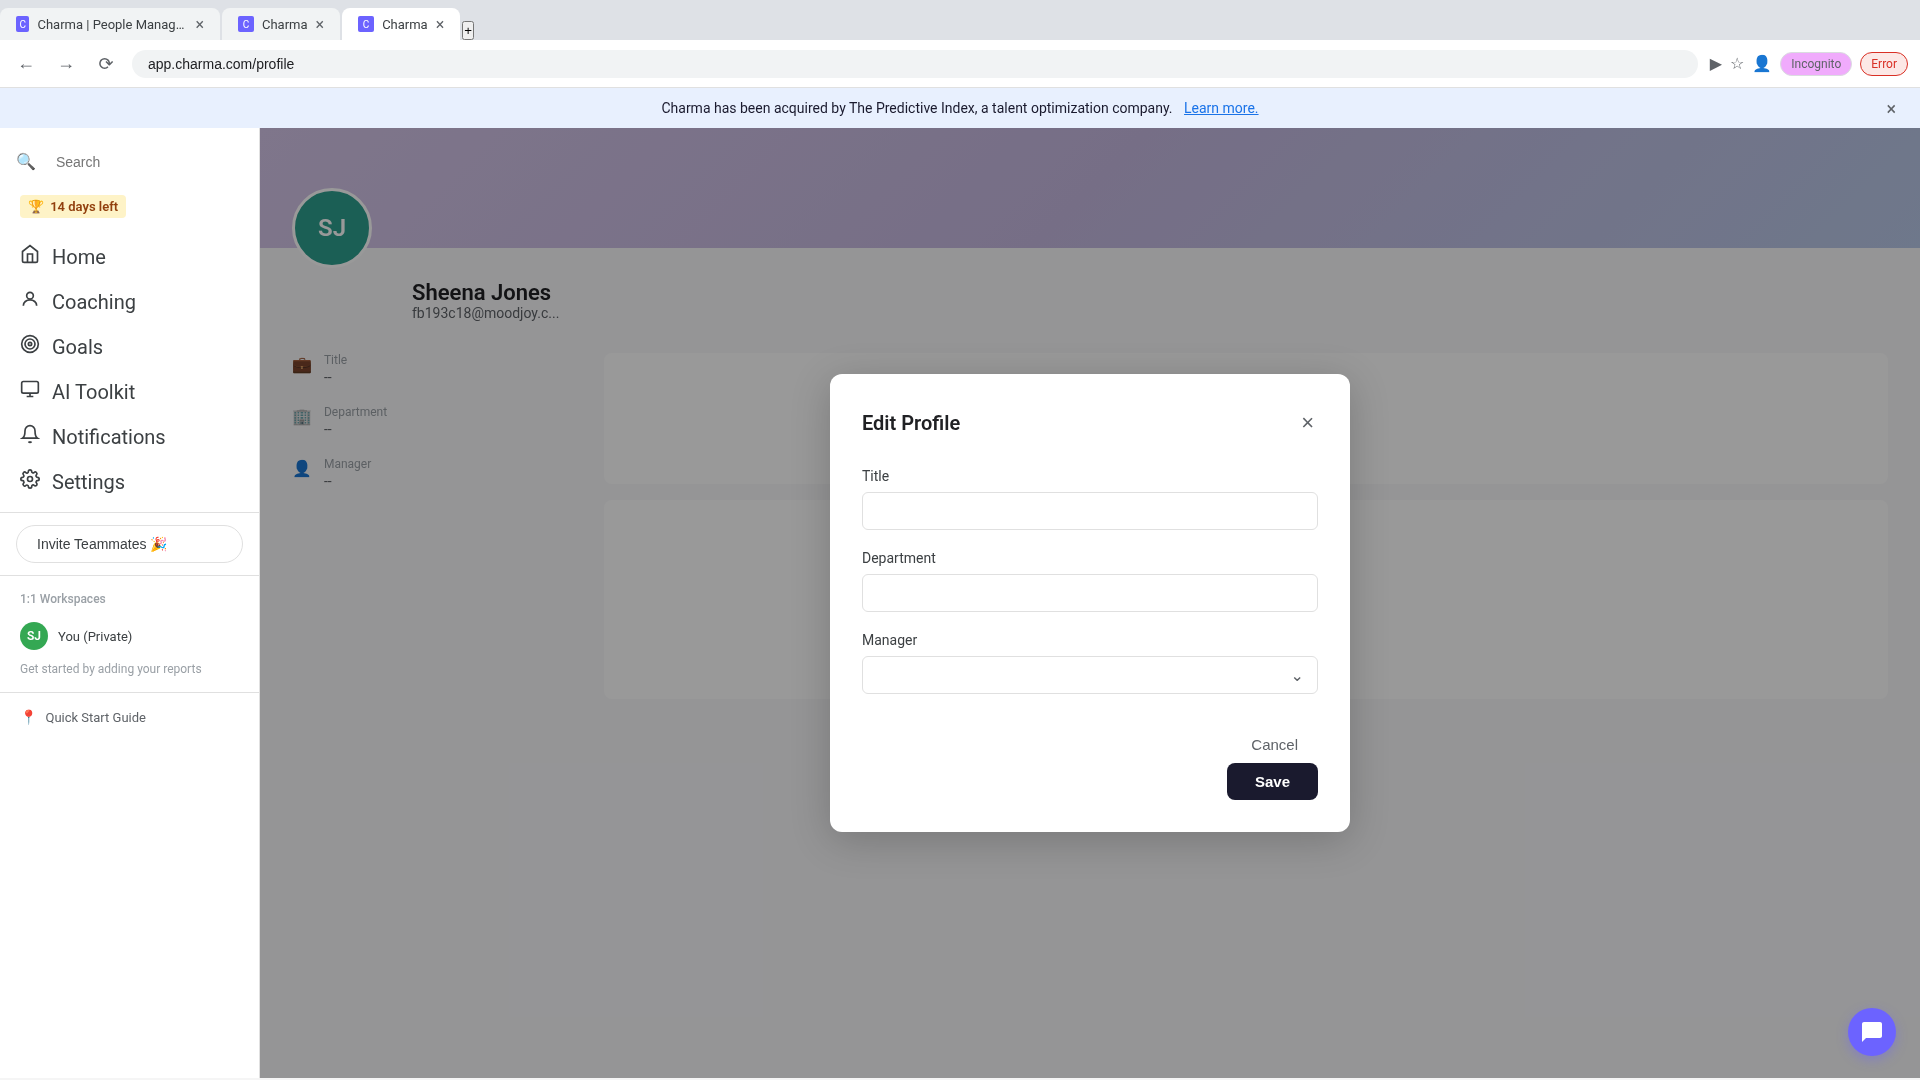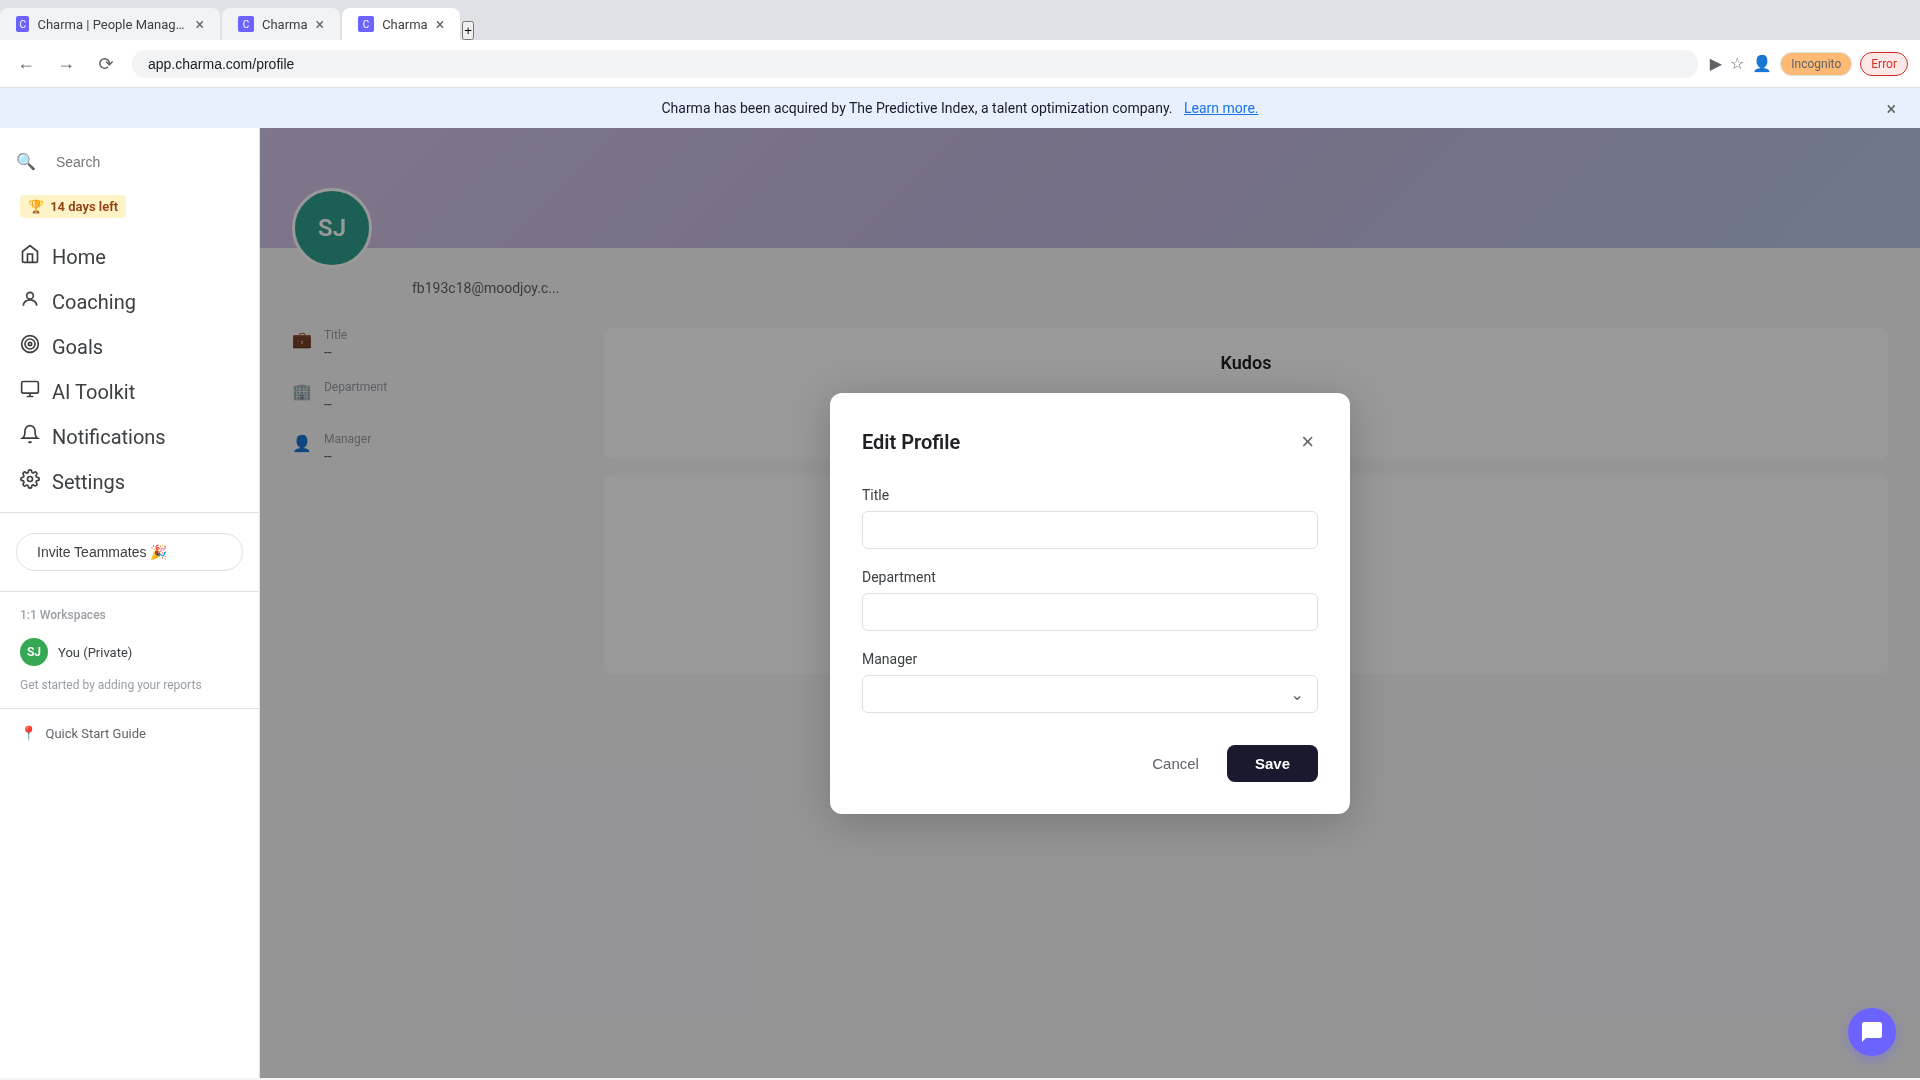--- a/index.html
+++ b/index.html
@@ -7,42 +7,42 @@
     .browser-tabs { display: flex; align-items: flex-end; padding: 8px 0 0 0; background: #dee1e6; height: 40px; }
     .browser-tab { display: flex; align-items: center; padding: 0 16px; height: 32px; border-radius: 8px 8px 0 0; background: #f1f3f4; font-size: 13px; color: #3c4043; max-width: 220px; margin-right: 2px; gap: 8px; cursor: pointer; }
     .browser-tab.active { background: #fff; }
     .browser-tab .tab-favicon { width: 16px; height: 16px; border-radius: 2px; background: #1a73e8; display: flex; align-items: center; justify-content: center; font-size: 10px; color: white; }
     .browser-tab .tab-favicon.charma { background: #6c63ff; }
     .browser-tab .tab-close { margin-left: auto; color: #5f6368; font-size: 16px; cursor: pointer; }
     .browser-address-bar { background: #fff; display: flex; align-items: center; padding: 6px 12px; gap: 12px; height: 48px; border-bottom: 1px solid #e0e0e0; }
     .nav-btn { background: none; border: none; cursor: pointer; color: #5f6368; font-size: 18px; padding: 4px; border-radius: 50%; display: flex; align-items: center; justify-content: center; width: 28px; height: 28px; }
     .address-input { flex: 1; background: #f1f3f4; border: none; border-radius: 20px; padding: 6px 16px; font-size: 14px; color: #202124; }
     .browser-actions { display: flex; align-items: center; gap: 8px; }
-    .incognito-badge { background: #fdba74; border: 1px solid #dadce0; border-radius: 12px; padding: 4px 10px; font-size: 12px; color: #5f6368; }
+    .incognito-badge { background: #f0abfc; border: 1px solid #dadce0; border-radius: 12px; padding: 4px 10px; font-size: 12px; color: #5f6368; }
     .error-badge { background: #fce8e6; border: 1px solid #d93025; color: #d93025; border-radius: 12px; padding: 4px 10px; font-size: 12px; }
 
     
     .notification-banner { background: #e8f0fe; padding: 12px 24px; display: flex; align-items: center; justify-content: center; gap: 4px; font-size: 14px; color: #1a1a2e; }
     .notification-banner a { color: #1a73e8; text-decoration: underline; cursor: pointer; }
     .banner-close { margin-left: auto; position: absolute; right: 24px; cursor: pointer; color: #5f6368; font-size: 18px; }
 
     
     .main-layout { display: flex; height: calc(1080px - 40px - 48px - 42px); }
 
     
     .sidebar { width: 260px; background: #fff; border-right: 1px solid #e0e0e0; display: flex; flex-direction: column; padding: 16px 0; flex-shrink: 0; }
     .sidebar-search { display: flex; align-items: center; gap: 8px; padding: 8px 16px; margin-bottom: 8px; }
     .sidebar-search input { border: none; outline: none; font-size: 14px; color: #5f6368; width: 100%; }
     .sidebar-item { display: flex; align-items: center; gap: 12px; padding: 10px 20px; cursor: pointer; color: #3c4043; font-size: 20px; border-radius: 0; transition: background 0.1s; }
     .sidebar-item svg { width: 20px; height: 20px; flex-shrink: 0; }
     .sidebar-days-left { display: flex; align-items: center; gap: 8px; padding: 8px 20px; margin-bottom: 8px; }
     .days-badge { background: #fef3c7; border-radius: 4px; padding: 4px 8px; font-size: 13px; font-weight: 600; color: #92400e; display: flex; align-items: center; gap: 6px; }
     .sidebar-divider { height: 1px; background: #e0e0e0; margin: 8px 0; }
     .sidebar-section-label { padding: 8px 20px; font-size: 12px; color: #9aa0a6; font-weight: 500; }
-    .invite-btn { margin: 12px 16px; background: #fff; border: 1.5px solid #e0e0e0; border-radius: 24px; padding: 10px 20px; font-size: 14px; cursor: pointer; display: flex; align-items: flex-end; gap: 8px; color: #3c4043; font-weight: 500; }
+    .invite-btn { margin: 4px 16px; background: #fff; border: 1.5px solid #e0e0e0; border-radius: 24px; padding: 10px 20px; font-size: 14px; cursor: pointer; display: flex; align-items: flex-end; gap: 8px; color: #3c4043; font-weight: 500; }
     .workspace-item { display: flex; align-items: center; gap: 10px; padding: 8px 20px; cursor: pointer; font-size: 13px; color: #3c4043; }
     .workspace-avatar { width: 28px; height: 28px; border-radius: 50%; background: #34a853; display: flex; align-items: center; justify-content: center; color: white; font-size: 12px; font-weight: 600; flex-shrink: 0; }
     .sidebar-help { display: flex; align-items: center; gap: 8px; padding: 8px 20px; font-size: 13px; color: #5f6368; cursor: pointer; }
     .get-started-text { padding: 4px 20px 8px; font-size: 12px; color: #9aa0a6; }
 
     
     .main-content { flex: 1; background: #f9f9fb; overflow: hidden; position: relative; }
     .profile-header { background: linear-gradient(135deg, #d4c5e8 0%, #c5b8e0 50%, #b8c8e8 100%); height: 120px; display: flex; align-items: flex-end; padding: 0 32px 16px; position: relative; }
     .profile-avatar { width: 80px; height: 80px; border-radius: 50%; background: #2d9e8e; display: flex; align-items: center; justify-content: center; color: white; font-size: 24px; font-weight: 600; border: 3px solid white; position: absolute; bottom: -20px; left: 32px; }
     .profile-info { margin-left: 120px; padding: 32px 32px 16px; }
@@ -67,21 +67,21 @@
     .modal { background: white; border-radius: 12px; width: 520px; padding: 32px; position: relative; box-shadow: 0 8px 40px rgba(0,0,0,0.2); }
     .modal-header { display: flex; align-items: center; justify-content: space-between; margin-bottom: 28px; }
     .modal-title { font-size: 20px; font-weight: 600; color: #202124; }
     .modal-close { background: none; border: none; cursor: pointer; color: #5f6368; font-size: 22px; display: flex; align-items: center; justify-content: center; padding: 4px; border-radius: 50%; }
     .form-group { margin-bottom: 20px; }
     .form-label { font-size: 14px; color: #3c4043; margin-bottom: 8px; display: block; }
     .form-input { width: 100%; border: 1px solid #e0e0e0; border-radius: 6px; padding: 10px 14px; font-size: 14px; color: #202124; outline: none; }
     .form-select { width: 100%; border: 1px solid #e0e0e0; border-radius: 6px; padding: 10px 14px; font-size: 14px; color: #202124; outline: none; appearance: none; background: white; cursor: pointer; }
     .select-wrapper { position: relative; }
     .select-wrapper::after { content: '⌄'; position: absolute; right: 14px; top: 50%; transform: translateY(-50%); color: #5f6368; font-size: 16px; pointer-events: none; }
-    .modal-footer { display: flex; align-items: center; justify-content: flex-end; gap: 8px; margin-top: 32px; }
+    .modal-footer { display: flex; align-items: flex-end; justify-content: flex-end; gap: 0; margin-top: 32px; flex-direction: column; }
     .btn-cancel { background: none; border: none; padding: 10px 20px; font-size: 15px; cursor: pointer; color: #5f6368; border-radius: 6px; }
     .btn-save { background: #1a1a2e; color: white; border: none; padding: 10px 28px; border-radius: 8px; font-size: 15px; font-weight: 600; cursor: pointer; }
 
     
     .chat-bubble { position: fixed; bottom: 24px; right: 24px; width: 48px; height: 48px; border-radius: 50%; background: #6c63ff; display: flex; align-items: center; justify-content: center; cursor: pointer; box-shadow: 0 4px 12px rgba(108,99,255,0.4); z-index: 200; }
   </style>
 </head>
 <body>
 
 <div>
@@ -221,20 +221,21 @@
     </div>
   </div>
 
   <div class="main-content">
 
     <div class="profile-header">
       <div class="profile-avatar">SJ</div>
     </div>
 
     <div class="profile-info">
+      <div class="profile-name">Sheena Jones</div>
       <div class="profile-email">fb193c18@moodjoy.c...</div>
     </div>
 
     <div class="profile-body">
       <div class="profile-left">
         <div class="profile-field">
           <span class="field-icon">💼</span>
           <div>
             <div class="field-label">Title</div>
             <div class="field-value">--</div>

